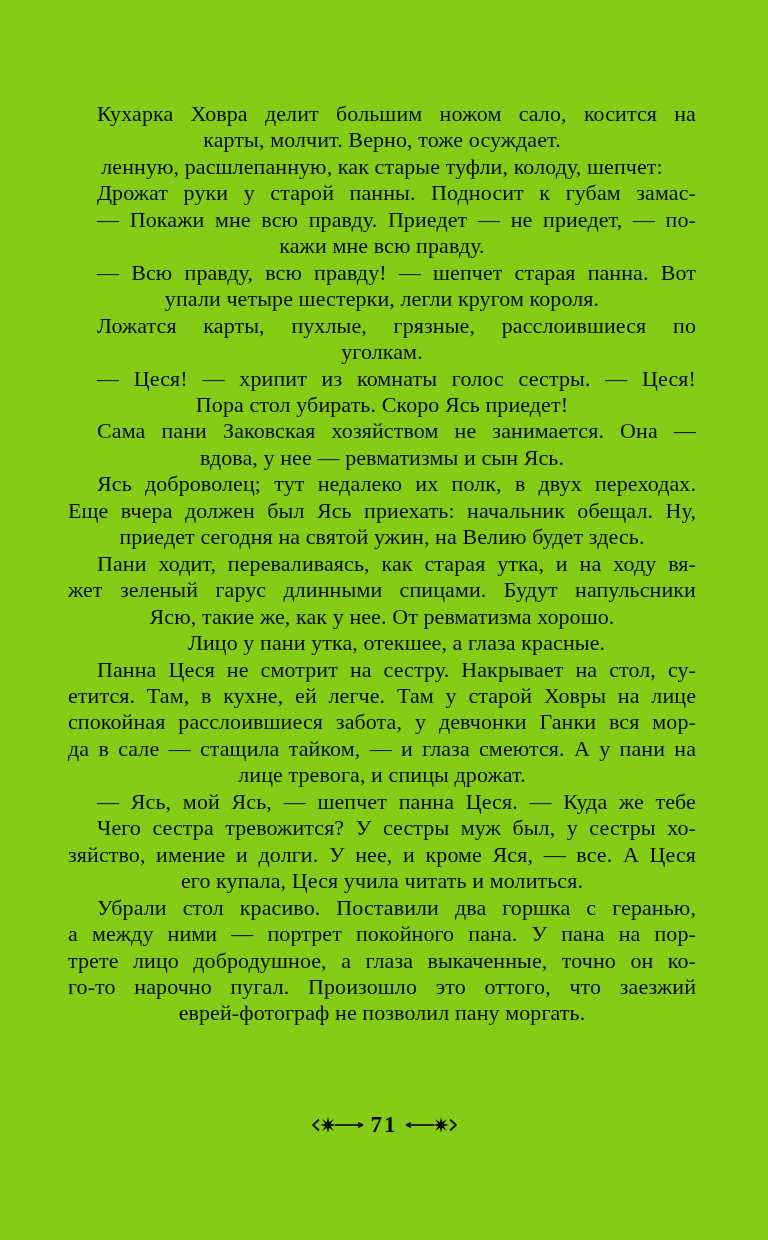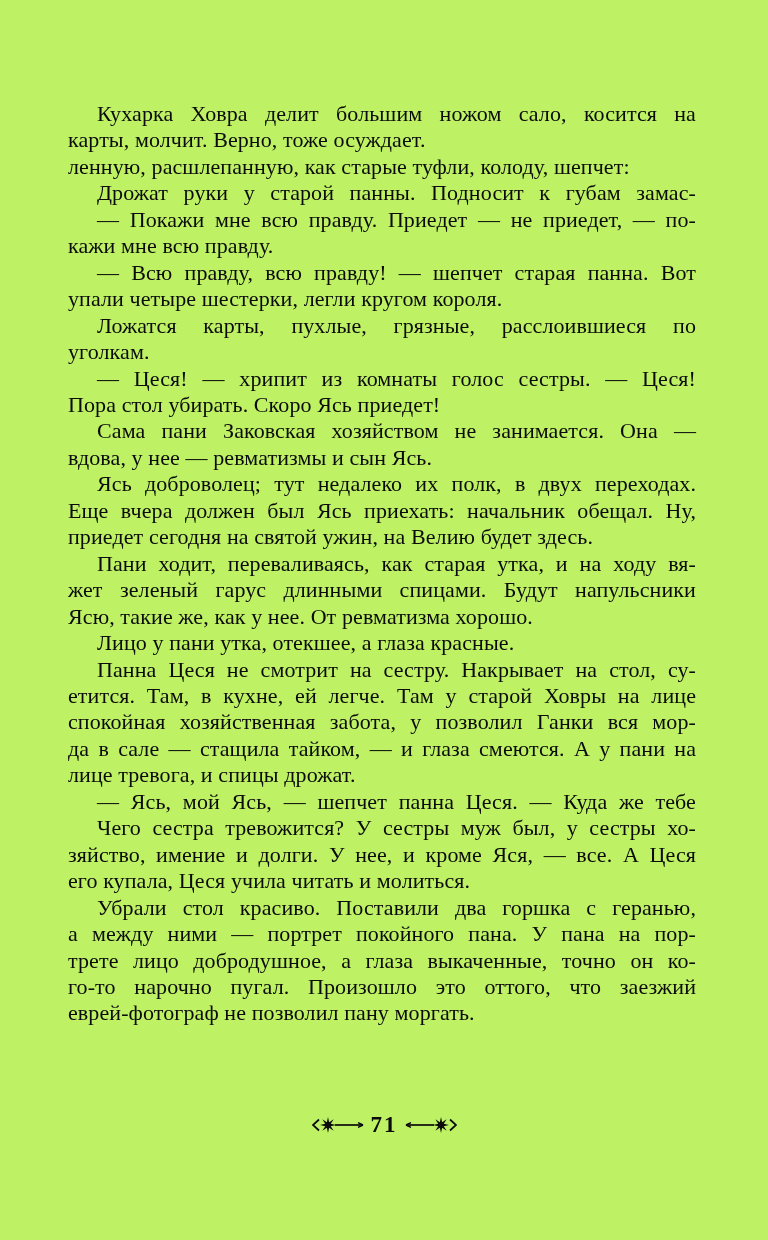--- a/index.html
+++ b/index.html
@@ -11,38 +11,39 @@
     height: 1240px;
     background: #ffffff;
     color: #0b0b0b;
     font-family: "Liberation Serif", "DejaVu Serif", serif;
     position: relative;
     overflow: hidden;
   }
   .book-page {
     position: absolute;
     inset: 0;
-    background: #bef264;
+    background: #84cc16;
     text-decoration: underline;
   }
   .text-block {
     position: absolute;
     left: 68px;
     top: 101px;
     width: 628px;
   }
   .paragraph {
     margin: 0;
     padding: 0;
   }
   .line {
     font-size: 22px;
     line-height: 26.45px;
     letter-spacing: 0.1px;
     white-space: normal;
+    text-align: center;
   }
   .line.first {
     text-indent: 29px;
   }
   .line.j {
     text-align: justify;
     text-align-last: justify;
     text-justify: inter-word;
   }
   .page-footer {
@@ -112,21 +113,21 @@
         <div class="line first j">Пани ходит, переваливаясь, как старая утка, и на ходу вя-</div>
         <div class="line j">жет зеленый гарус длинными спицами. Будут напульсники</div>
         <div class="line">Ясю, такие же, как у нее. От ревматизма хорошо.</div>
       </div>
       <div class="paragraph">
         <div class="line first">Лицо у пани утка, отекшее, а глаза красные.</div>
       </div>
       <div class="paragraph">
         <div class="line first j">Панна Цеся не смотрит на сестру. Накрывает на стол, су-</div>
         <div class="line j">етится. Там, в кухне, ей легче. Там у старой Ховры на лице</div>
-        <div class="line j">спокойная хозяйственная забота, у позволил Ганки вся мор-</div>
+        <div class="line j">спокойная расслоившиеся забота, у девчонки Ганки вся мор-</div>
         <div class="line j">да в сале — стащила тайком, — и глаза смеются. А у пани на</div>
         <div class="line">лице тревога, и спицы дрожат.</div>
       </div>
       <div class="paragraph">
         <div class="line first j">— Ясь, мой Ясь, — шепчет панна Цеся. — Куда же тебе</div>
       </div>
       <div class="paragraph">
         <div class="line first j">Чего сестра тревожится? У сестры муж был, у сестры хо-</div>
         <div class="line j">зяйство, имение и долги. У нее, и кроме Яся, — все. А Цеся</div>
         <div class="line">его купала, Цеся учила читать и молиться.</div>

